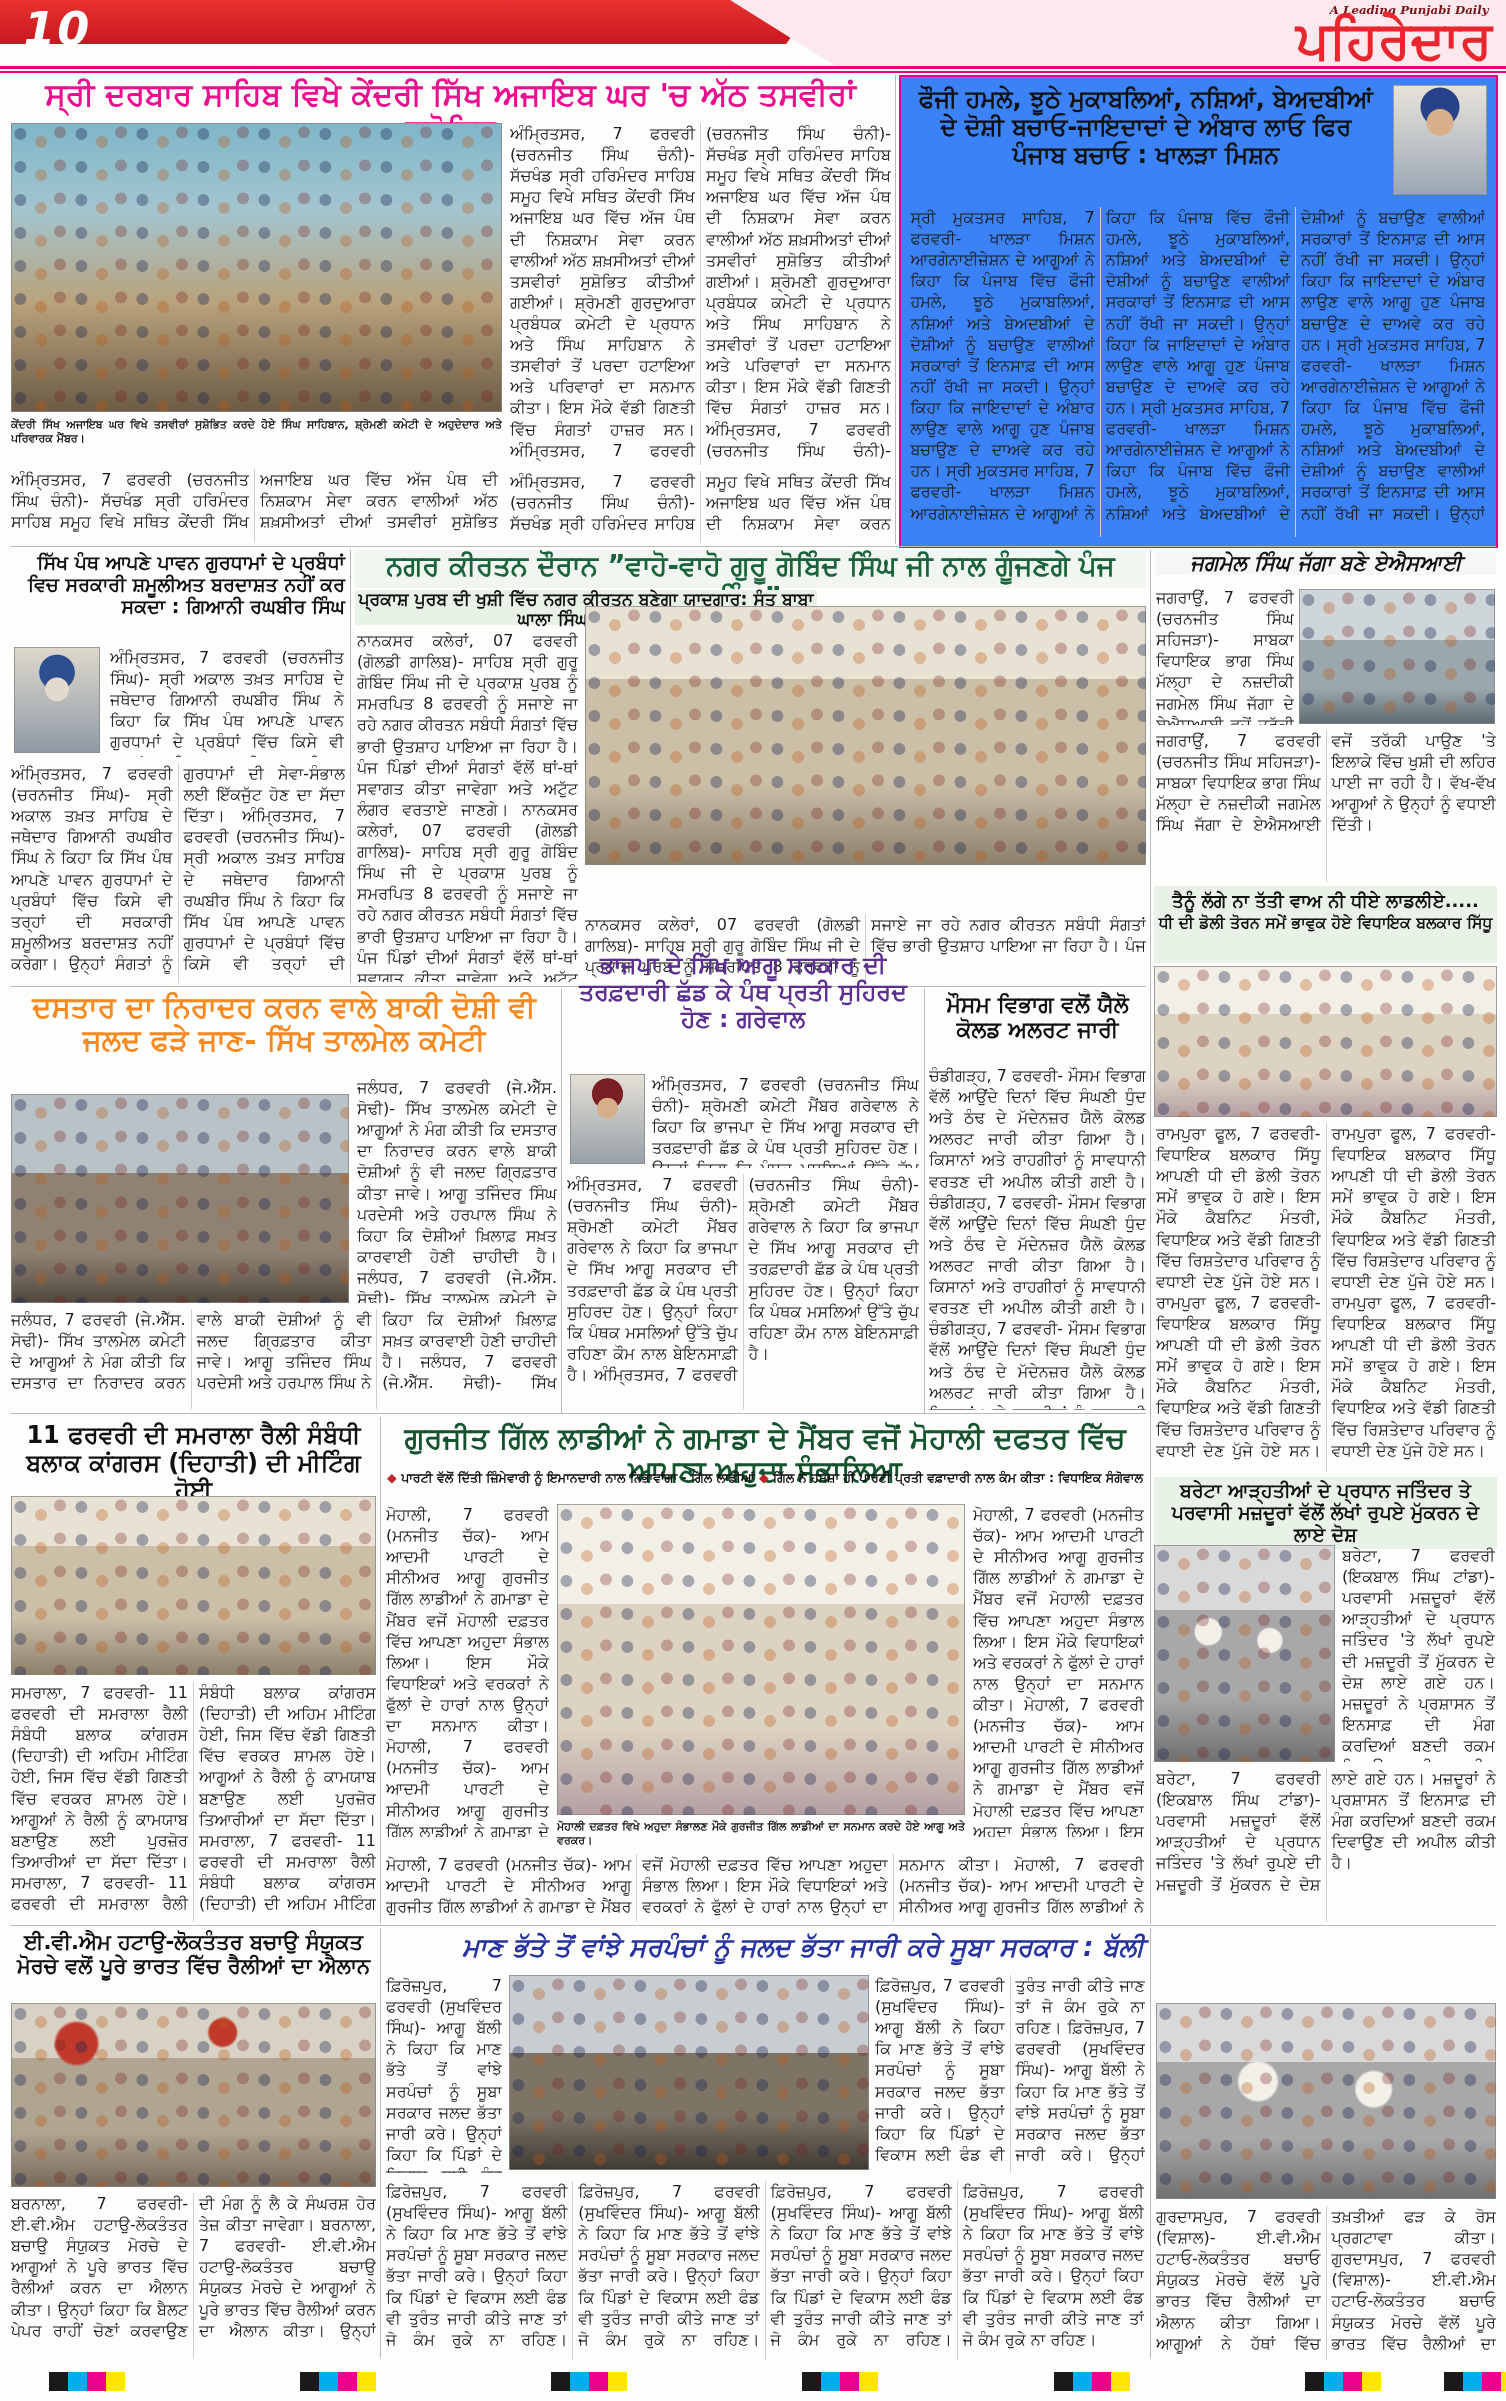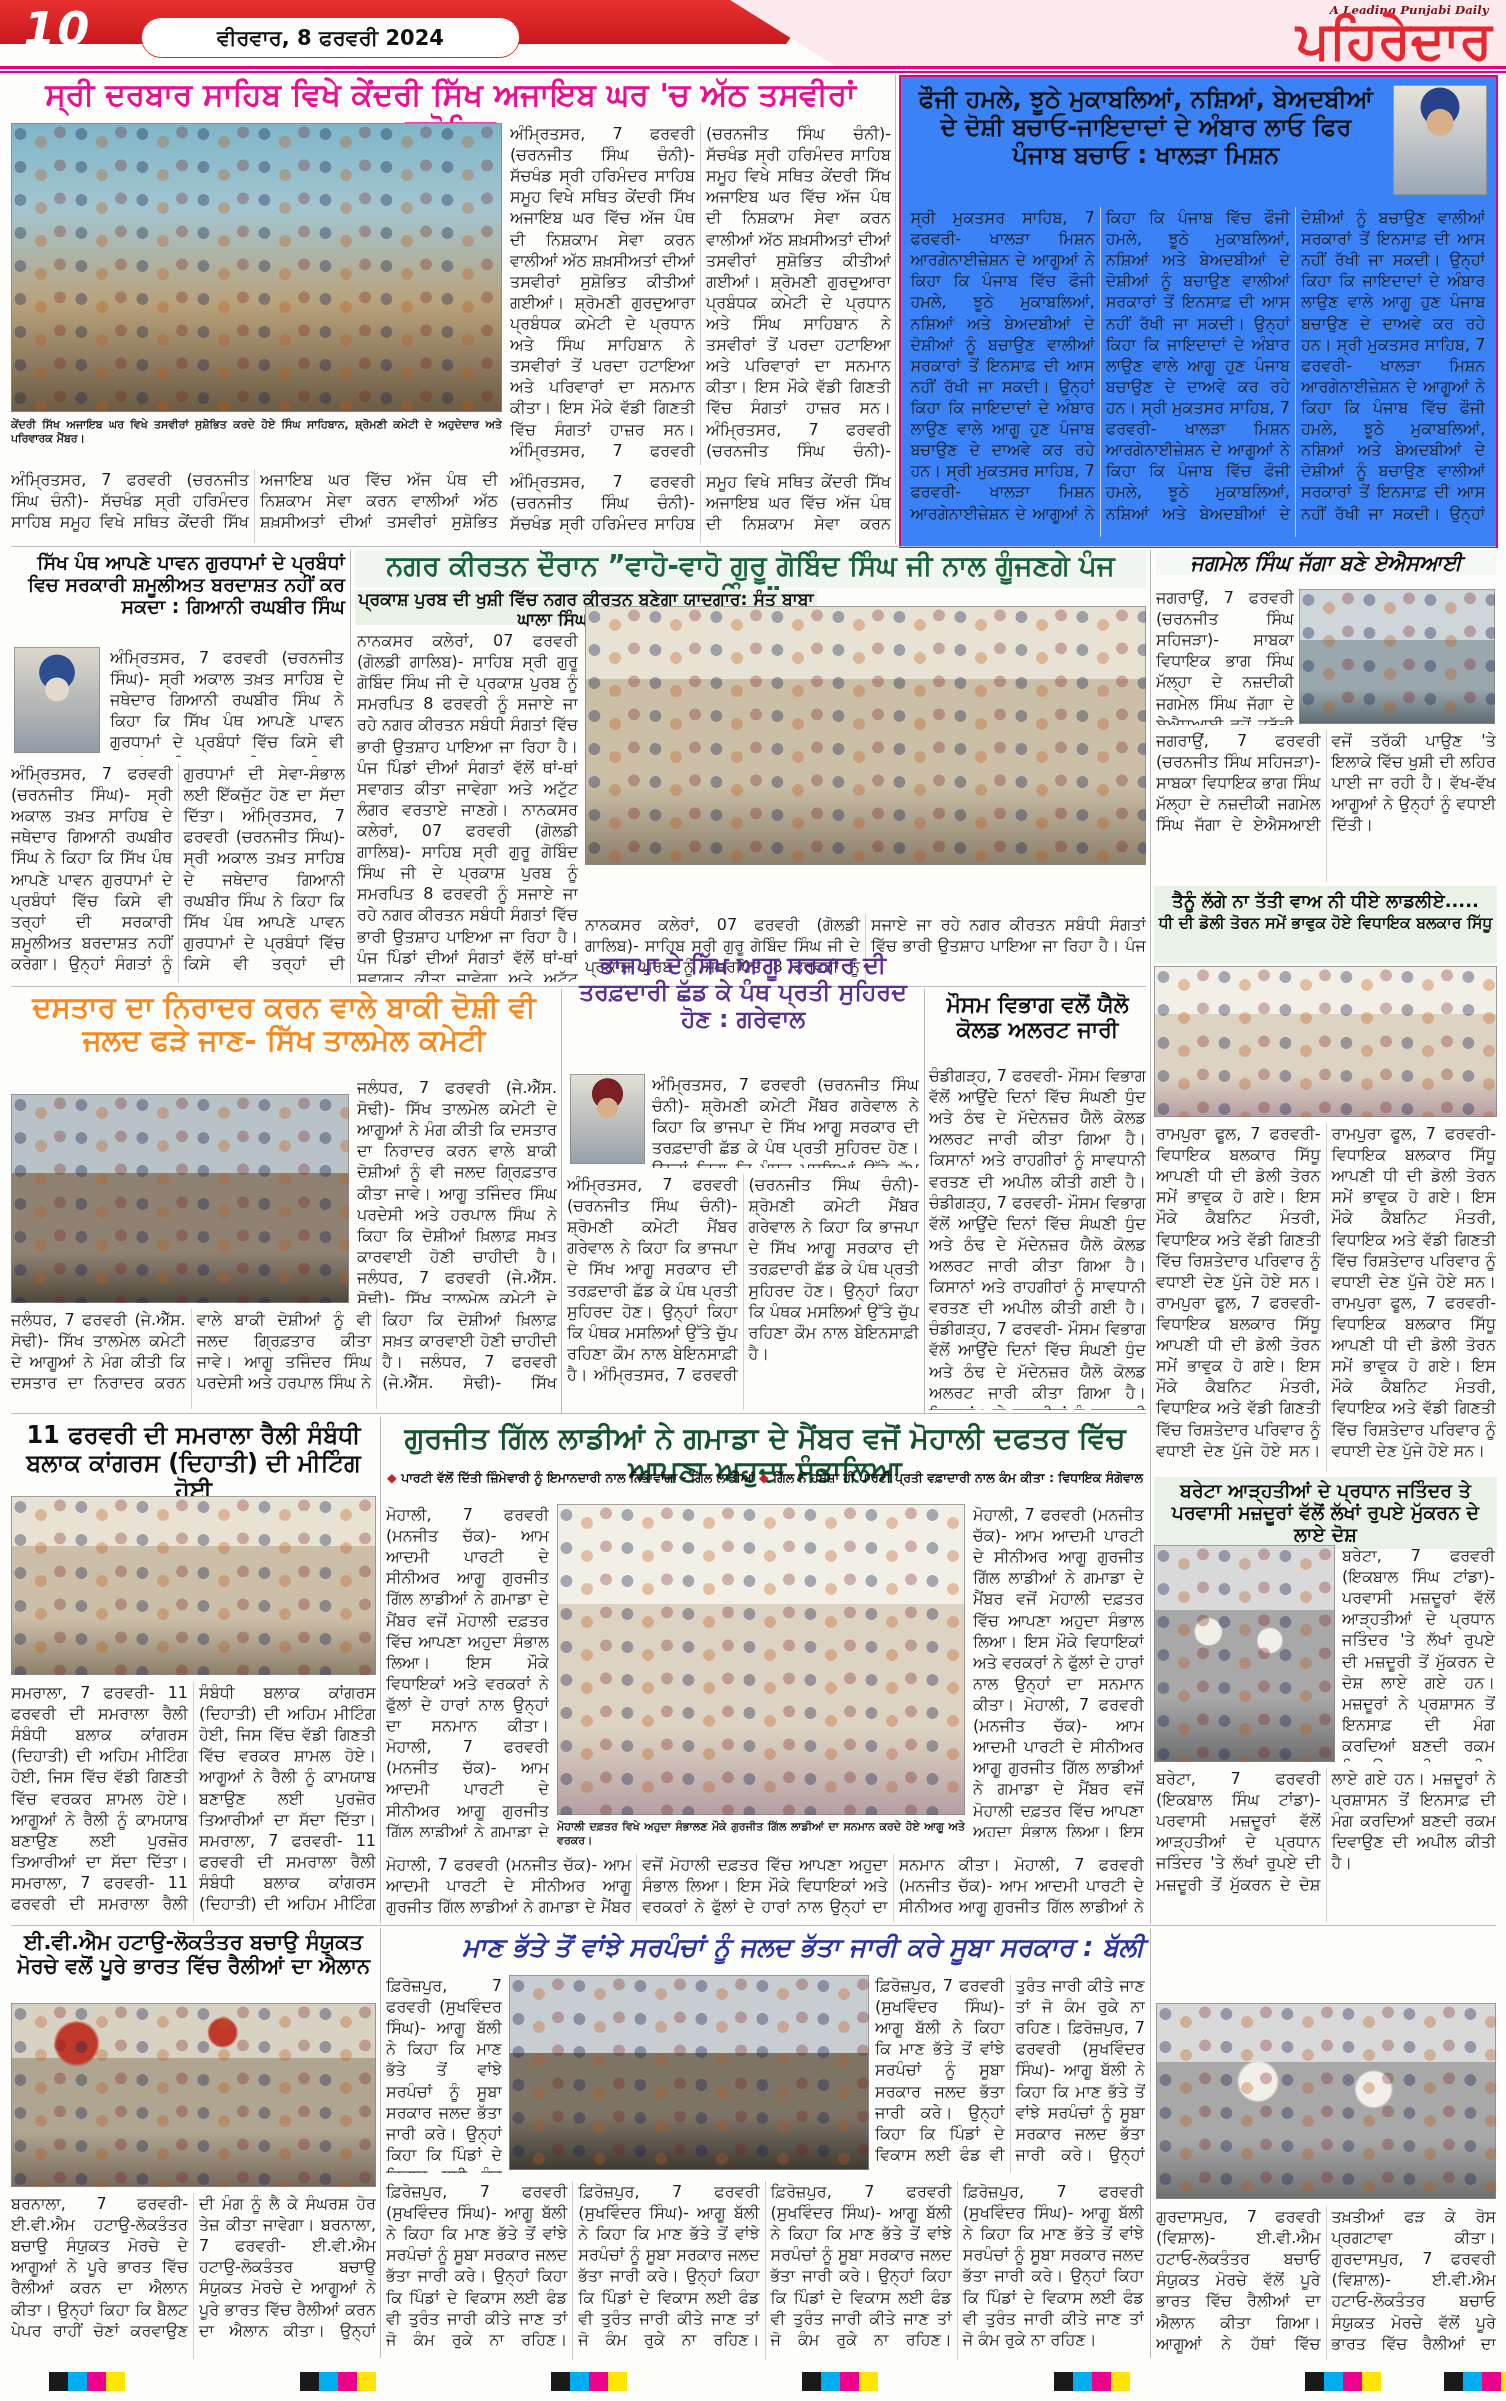--- a/index.html
+++ b/index.html
@@ -62,23 +62,20 @@
 </style>
 </head>
 <body>
 
 <div id="page">
 
   <div class="abs banner"></div>
   <div class="abs banner-slant"></div>
   <div class="abs mast-bg"></div>
   <div class="abs pagenum">10</div>
-  <div class="abs datebox">
-      <span>ਵੀਰਵਾਰ, 8 ਫਰਵਰੀ 2024</span>
-    </div>
   <div class="abs tagline">A Leading Punjabi Daily</div>
   <div class="abs masthead">ਪਹਿਰੇਦਾਰ</div>
   <div class="abs rule-mag1"></div>
   <div class="abs rule-mag2"></div>
 
   <div class="abs hl h-mag" style="left:11px;top:77px;width:879px;">ਸ੍ਰੀ ਦਰਬਾਰ ਸਾਹਿਬ ਵਿਖੇ ਕੇਂਦਰੀ ਸਿੱਖ ਅਜਾਇਬ ਘਰ 'ਚ ਅੱਠ ਤਸਵੀਰਾਂ ਸੁਸ਼ੋਭਿਤ</div>
   <div class="abs ph crowd p-hall" style="left:11px;top:123px;width:491px;height:289px;"></div>
   <div class="abs cap" style="left:11px;top:418px;width:491px;height:46px;">ਕੇਂਦਰੀ ਸਿੱਖ ਅਜਾਇਬ ਘਰ ਵਿਖੇ ਤਸਵੀਰਾਂ ਸੁਸ਼ੋਭਿਤ ਕਰਦੇ ਹੋਏ ਸਿੰਘ ਸਾਹਿਬਾਨ, ਸ਼੍ਰੋਮਣੀ ਕਮੇਟੀ ਦੇ ਅਹੁਦੇਦਾਰ ਅਤੇ ਪਰਿਵਾਰਕ ਮੈਂਬਰ।</div>
   <div class="abs bt c2" style="left:510px;top:123px;width:381px;height:342px;">ਅੰਮ੍ਰਿਤਸਰ, 7 ਫਰਵਰੀ (ਚਰਨਜੀਤ ਸਿੰਘ ਚੰਨੀ)- ਸੱਚਖੰਡ ਸ੍ਰੀ ਹਰਿਮੰਦਰ ਸਾਹਿਬ ਸਮੂਹ ਵਿਖੇ ਸਥਿਤ ਕੇਂਦਰੀ ਸਿੱਖ ਅਜਾਇਬ ਘਰ ਵਿੱਚ ਅੱਜ ਪੰਥ ਦੀ ਨਿਸ਼ਕਾਮ ਸੇਵਾ ਕਰਨ ਵਾਲੀਆਂ ਅੱਠ ਸ਼ਖ਼ਸੀਅਤਾਂ ਦੀਆਂ ਤਸਵੀਰਾਂ ਸੁਸ਼ੋਭਿਤ ਕੀਤੀਆਂ ਗਈਆਂ। ਸ਼੍ਰੋਮਣੀ ਗੁਰਦੁਆਰਾ ਪ੍ਰਬੰਧਕ ਕਮੇਟੀ ਦੇ ਪ੍ਰਧਾਨ ਅਤੇ ਸਿੰਘ ਸਾਹਿਬਾਨ ਨੇ ਤਸਵੀਰਾਂ ਤੋਂ ਪਰਦਾ ਹਟਾਇਆ ਅਤੇ ਪਰਿਵਾਰਾਂ ਦਾ ਸਨਮਾਨ ਕੀਤਾ। ਇਸ ਮੌਕੇ ਵੱਡੀ ਗਿਣਤੀ ਵਿੱਚ ਸੰਗਤਾਂ ਹਾਜ਼ਰ ਸਨ। ਅੰਮ੍ਰਿਤਸਰ, 7 ਫਰਵਰੀ (ਚਰਨਜੀਤ ਸਿੰਘ ਚੰਨੀ)- ਸੱਚਖੰਡ ਸ੍ਰੀ ਹਰਿਮੰਦਰ ਸਾਹਿਬ ਸਮੂਹ ਵਿਖੇ ਸਥਿਤ ਕੇਂਦਰੀ ਸਿੱਖ ਅਜਾਇਬ ਘਰ ਵਿੱਚ ਅੱਜ ਪੰਥ ਦੀ ਨਿਸ਼ਕਾਮ ਸੇਵਾ ਕਰਨ ਵਾਲੀਆਂ ਅੱਠ ਸ਼ਖ਼ਸੀਅਤਾਂ ਦੀਆਂ ਤਸਵੀਰਾਂ ਸੁਸ਼ੋਭਿਤ ਕੀਤੀਆਂ ਗਈਆਂ। ਸ਼੍ਰੋਮਣੀ ਗੁਰਦੁਆਰਾ ਪ੍ਰਬੰਧਕ ਕਮੇਟੀ ਦੇ ਪ੍ਰਧਾਨ ਅਤੇ ਸਿੰਘ ਸਾਹਿਬਾਨ ਨੇ ਤਸਵੀਰਾਂ ਤੋਂ ਪਰਦਾ ਹਟਾਇਆ ਅਤੇ ਪਰਿਵਾਰਾਂ ਦਾ ਸਨਮਾਨ ਕੀਤਾ। ਇਸ ਮੌਕੇ ਵੱਡੀ ਗਿਣਤੀ ਵਿੱਚ ਸੰਗਤਾਂ ਹਾਜ਼ਰ ਸਨ। ਅੰਮ੍ਰਿਤਸਰ, 7 ਫਰਵਰੀ (ਚਰਨਜੀਤ ਸਿੰਘ ਚੰਨੀ)- ਸੱਚਖੰਡ ਸ੍ਰੀ ਹਰਿਮੰਦਰ ਸਾਹਿਬ ਸਮੂਹ ਵਿਖੇ ਸਥਿਤ ਕੇਂਦਰੀ ਸਿੱਖ ਅਜਾਇਬ ਘਰ ਵਿੱਚ ਅੱਜ ਪੰਥ ਦੀ ਨਿਸ਼ਕਾਮ ਸੇਵਾ ਕਰਨ ਵਾਲੀਆਂ ਅੱਠ ਸ਼ਖ਼ਸੀਅਤਾਂ ਦੀਆਂ ਤਸਵੀਰਾਂ ਸੁਸ਼ੋਭਿਤ ਕੀਤੀਆਂ ਗਈਆਂ। ਸ਼੍ਰੋਮਣੀ ਗੁਰਦੁਆਰਾ ਪ੍ਰਬੰਧਕ ਕਮੇਟੀ ਦੇ ਪ੍ਰਧਾਨ ਅਤੇ ਸਿੰਘ ਸਾਹਿਬਾਨ ਨੇ ਤਸਵੀਰਾਂ ਤੋਂ ਪਰਦਾ ਹਟਾਇਆ ਅਤੇ ਪਰਿਵਾਰਾਂ ਦਾ ਸਨਮਾਨ ਕੀਤਾ। ਇਸ ਮੌਕੇ ਵੱਡੀ ਗਿਣਤੀ ਵਿੱਚ ਸੰਗਤਾਂ ਹਾਜ਼ਰ ਸਨ। ਅੰਮ੍ਰਿਤਸਰ, 7 ਫਰਵਰੀ (ਚਰਨਜੀਤ ਸਿੰਘ ਚੰਨੀ)- ਸੱਚਖੰਡ ਸ੍ਰੀ ਹਰਿਮੰਦਰ ਸਾਹਿਬ ਸਮੂਹ ਵਿਖੇ ਸਥਿਤ ਕੇਂਦਰੀ ਸਿੱਖ ਅਜਾਇਬ ਘਰ ਵਿੱਚ ਅੱਜ ਪੰਥ ਦੀ ਨਿਸ਼ਕਾਮ ਸੇਵਾ ਕਰਨ ਵਾਲੀਆਂ ਅੱਠ ਸ਼ਖ਼ਸੀਅਤਾਂ ਦੀਆਂ ਤਸਵੀਰਾਂ ਸੁਸ਼ੋਭਿਤ ਕੀਤੀਆਂ ਗਈਆਂ। ਸ਼੍ਰੋਮਣੀ ਗੁਰਦੁਆਰਾ ਪ੍ਰਬੰਧਕ ਕਮੇਟੀ ਦੇ ਪ੍ਰਧਾਨ ਅਤੇ ਸਿੰਘ ਸਾਹਿਬਾਨ ਨੇ ਤਸਵੀਰਾਂ ਤੋਂ ਪਰਦਾ ਹਟਾਇਆ ਅਤੇ ਪਰਿਵਾਰਾਂ ਦਾ ਸਨਮਾਨ ਕੀਤਾ। ਇਸ ਮੌਕੇ ਵੱਡੀ ਗਿਣਤੀ ਵਿੱਚ ਸੰਗਤਾਂ ਹਾਜ਼ਰ ਸਨ।</div>
   <div class="abs bt c2" style="left:11px;top:469px;width:487px;height:74px;">ਅੰਮ੍ਰਿਤਸਰ, 7 ਫਰਵਰੀ (ਚਰਨਜੀਤ ਸਿੰਘ ਚੰਨੀ)- ਸੱਚਖੰਡ ਸ੍ਰੀ ਹਰਿਮੰਦਰ ਸਾਹਿਬ ਸਮੂਹ ਵਿਖੇ ਸਥਿਤ ਕੇਂਦਰੀ ਸਿੱਖ ਅਜਾਇਬ ਘਰ ਵਿੱਚ ਅੱਜ ਪੰਥ ਦੀ ਨਿਸ਼ਕਾਮ ਸੇਵਾ ਕਰਨ ਵਾਲੀਆਂ ਅੱਠ ਸ਼ਖ਼ਸੀਅਤਾਂ ਦੀਆਂ ਤਸਵੀਰਾਂ ਸੁਸ਼ੋਭਿਤ ਕੀਤੀਆਂ ਗਈਆਂ। ਸ਼੍ਰੋਮਣੀ ਗੁਰਦੁਆਰਾ ਪ੍ਰਬੰਧਕ ਕਮੇਟੀ ਦੇ ਪ੍ਰਧਾਨ ਅਤੇ ਸਿੰਘ ਸਾਹਿਬਾਨ ਨੇ ਤਸਵੀਰਾਂ ਤੋਂ ਪਰਦਾ ਹਟਾਇਆ ਅਤੇ ਪਰਿਵਾਰਾਂ ਦਾ ਸਨਮਾਨ ਕੀਤਾ। ਇਸ ਮੌਕੇ ਵੱਡੀ ਗਿਣਤੀ ਵਿੱਚ ਸੰਗਤਾਂ ਹਾਜ਼ਰ ਸਨ।</div>

